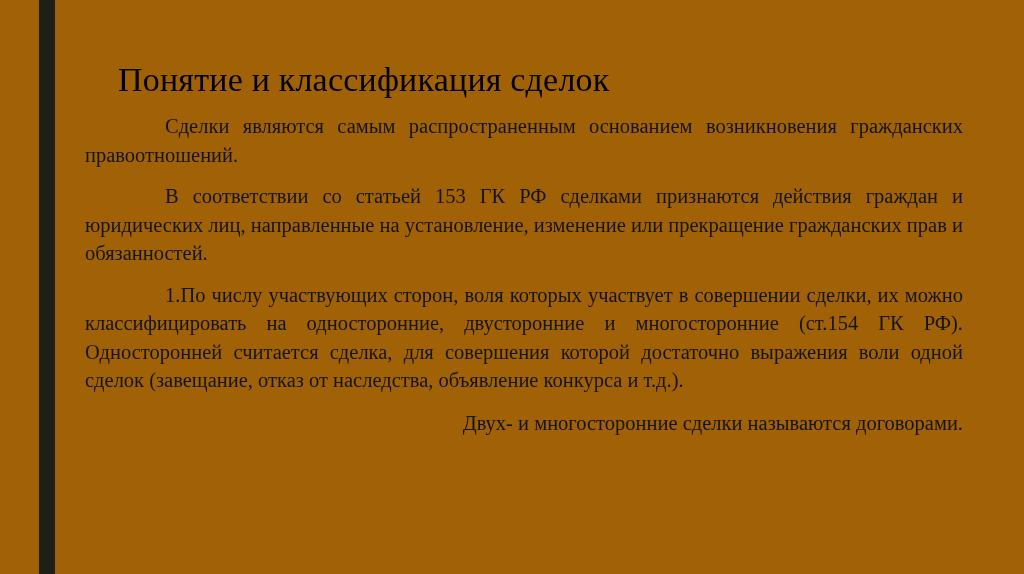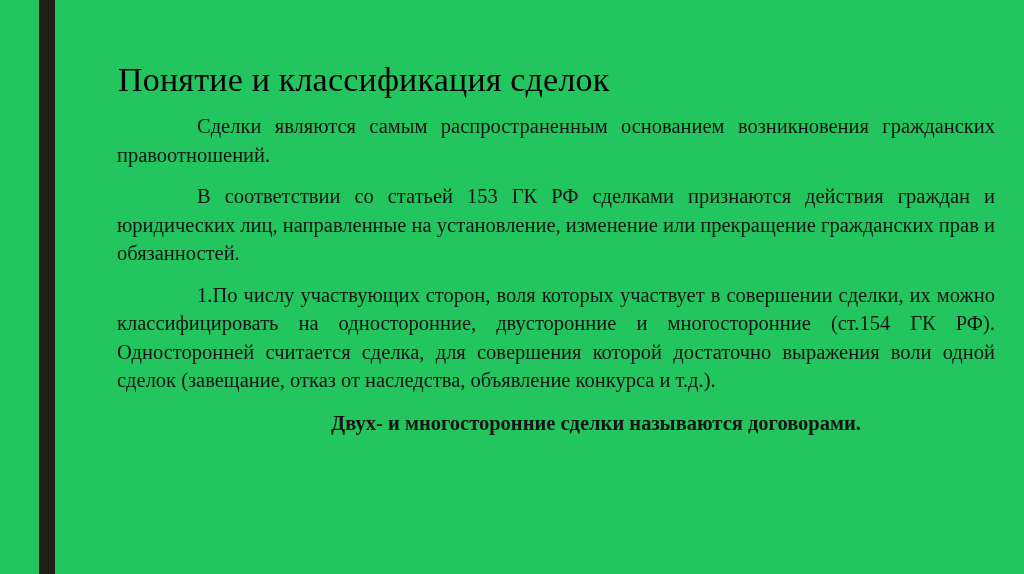--- a/index.html
+++ b/index.html
@@ -6,21 +6,21 @@
   html, body {
     margin: 0;
     padding: 0;
     background: #ffffff;
   }
 
   .slide {
     position: relative;
     width: 1024px;
     height: 574px;
-    background: #22c55e;
+    background: #a16207;
     overflow: hidden;
     font-family: "Liberation Serif", "DejaVu Serif", serif;
     color: #0b0b0b;
     box-sizing: border-box;
   }
 
   
   .accent-bar {
     position: absolute;
     left: 39px;
@@ -41,38 +41,36 @@
     letter-spacing: 0.2px;
     color: #000000;
     white-space: nowrap;
   }
 
   .body-block {
     position: absolute;
     left: 85px;
     top: 112px;
     width: 878px;
-    margin-left: 32px;
   }
 
   .para {
     margin: 0 0 13px 0;
     font-size: 20.5px;
     line-height: 28.5px;
     text-align: justify;
     text-indent: 80px;
     text-justify: inter-word;
     color: #141414;
     hyphens: none;
   }
 
   .para:last-child {
     margin-bottom: 0;
-    text-align: center;
-    font-weight: bold;
+    text-align: right;
   }
 
   .para-p3 {
     margin-bottom: 14px;
   }
 
   .para-p4 {
     margin-bottom: 14px;
   }
 

